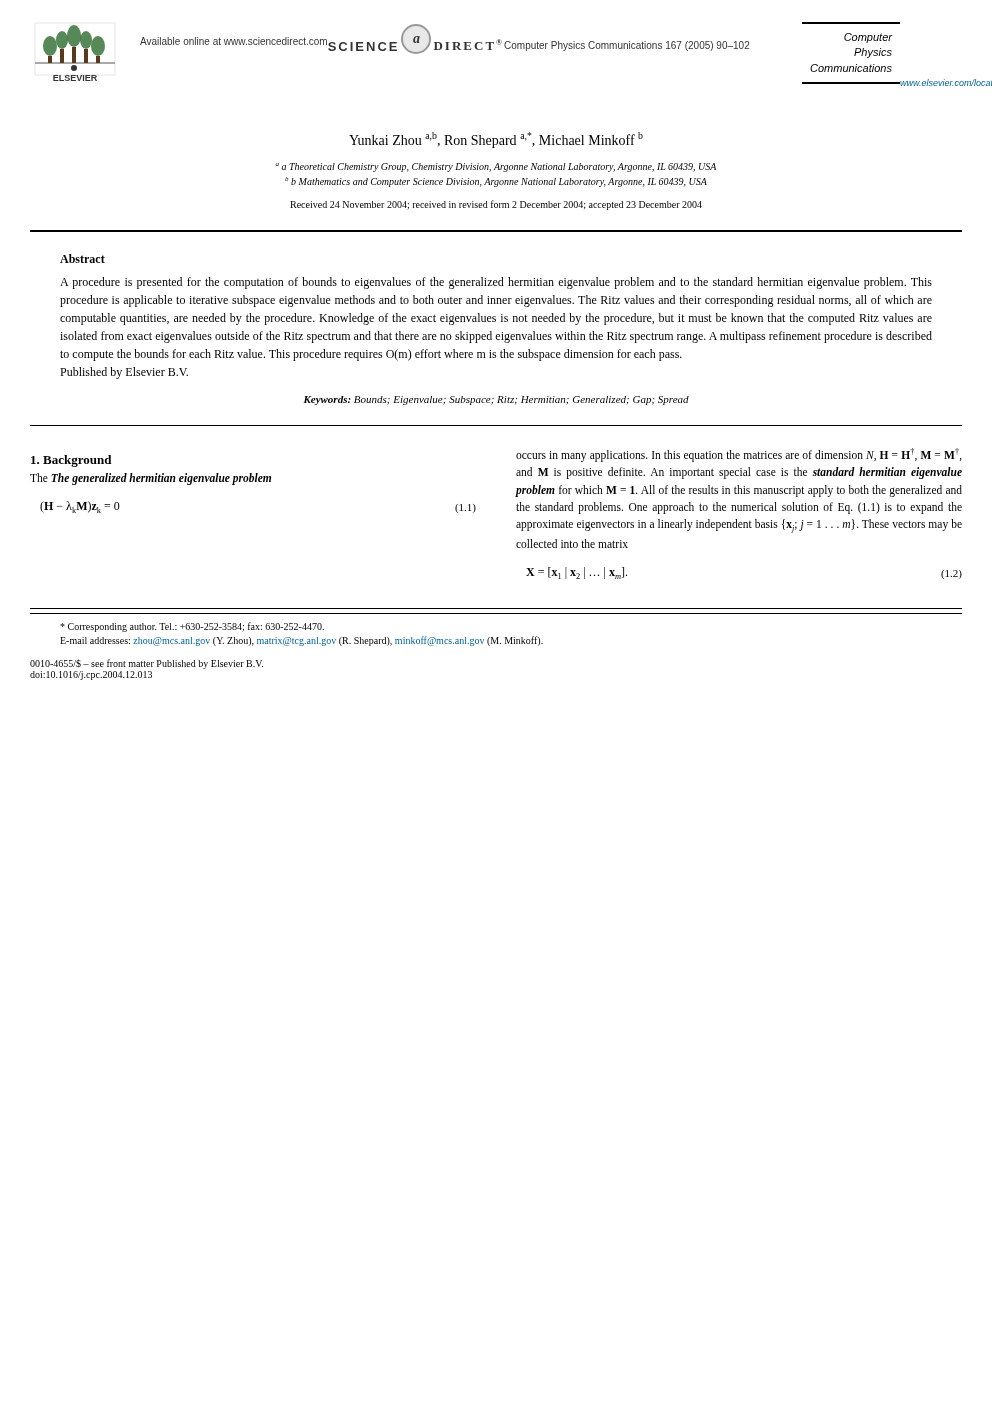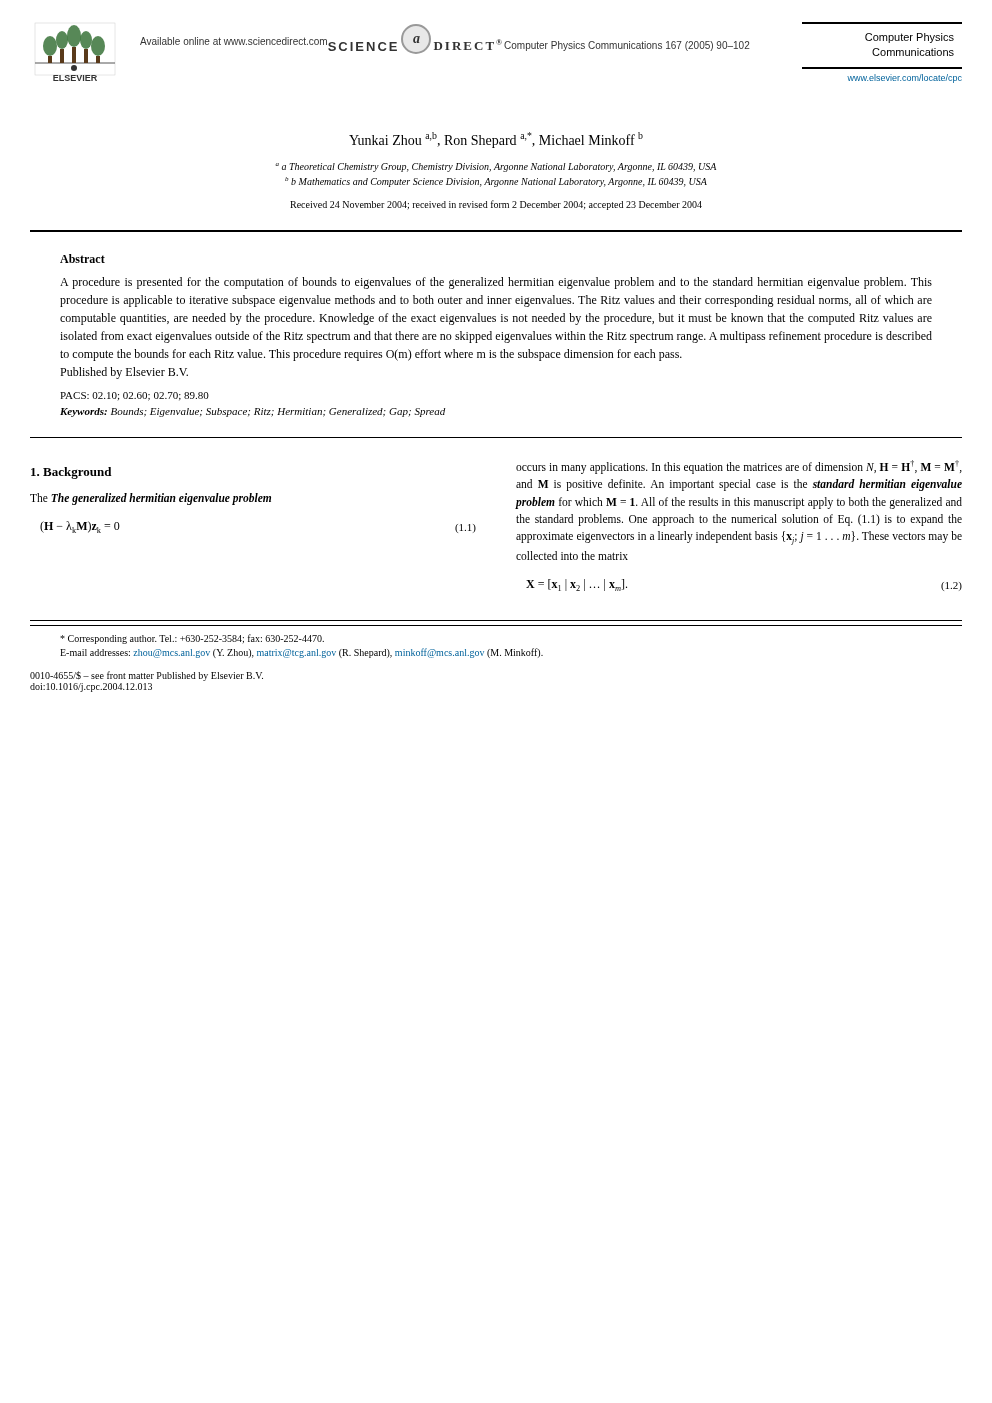--- a/index.html
+++ b/index.html
@@ -85,23 +85,24 @@
     .journal-info-center {
       font-size: 10px;
       color: #333;
       font-family: Arial, sans-serif;
       margin-top: 4px;
     }
     .header-right {
       width: 160px;
       flex-shrink: 0;
       display: flex;
-      flex-direction: column;
+      flex-direction: row;
       align-items: flex-end;
       padding-top: 4px;
+      font-style: italic;
     }
     .journal-title-box {
       border-top: 2px solid #000;
       border-bottom: 2px solid #000;
       padding: 6px 8px;
       text-align: right;
       margin-bottom: 4px;
       width: 100%;
     }
     .journal-title-text {
@@ -177,23 +178,24 @@
       text-align: justify;
       font-family: 'Times New Roman', serif;
     }
     .pacs-line {
       font-size: 11px;
       margin-top: 8px;
       font-family: 'Times New Roman', serif;
     }
     .keywords-line {
       font-size: 11px;
-      margin-top: 4px;
-      font-family: 'Times New Roman', serif;
-      font-style: italic;
+      margin-top: 12px;
+      font-family: 'Times New Roman', serif;
+      font-style: italic;
+      text-align: center;
     }
     .keywords-label {
       font-style: italic;
       font-weight: bold;
     }
 
     
     .body-columns {
       display: flex;
       gap: 20px;
@@ -203,21 +205,20 @@
     .col {
       flex: 1;
       font-size: 11.5px;
       line-height: 1.5;
       font-family: 'Times New Roman', serif;
       text-align: justify;
     }
     .section-title {
       font-weight: bold;
       font-size: 13px;
-      margin-bottom: 8px;
       margin-top: 4px;
       font-family: 'Times New Roman', serif;
     }
     .col p {
       margin-bottom: 6px;
       text-align: justify;
     }
     .italic {
       font-style: italic;
     }
@@ -338,23 +339,20 @@
     </div>
     <div class="received-info">Received 24 November 2004; received in revised form 2 December 2004; accepted 23 December 2004</div>
   </div>
 
   <hr class="divider divider-thick">
 
   <div class="abstract-section">
     <div class="abstract-title">Abstract</div>
     <div class="abstract-text">A procedure is presented for the computation of bounds to eigenvalues of the generalized hermitian eigenvalue problem and to the standard hermitian eigenvalue problem. This procedure is applicable to iterative subspace eigenvalue methods and to both outer and inner eigenvalues. The Ritz values and their corresponding residual norms, all of which are computable quantities, are needed by the procedure. Knowledge of the exact eigenvalues is not needed by the procedure, but it must be known that the computed Ritz values are isolated from exact eigenvalues outside of the Ritz spectrum and that there are no skipped eigenvalues within the Ritz spectrum range. A multipass refinement procedure is described to compute the bounds for each Ritz value. This procedure requires O(m) effort where m is the subspace dimension for each pass.</div>
     <div class="abstract-text">Published by Elsevier B.V.</div>
-    <div class="pacs-line">
-      <span>PACS: 02.10; 02.60; 02.70; 89.80</span>
-    </div>
     <div class="keywords-line">
       <span class="keywords-label">Keywords:</span>
       <span>Bounds; Eigenvalue; Subspace; Ritz; Hermitian; Generalized; Gap; Spread</span>
     </div>
   </div>
 
   <hr class="divider">
 
   <div class="body-columns">
 

